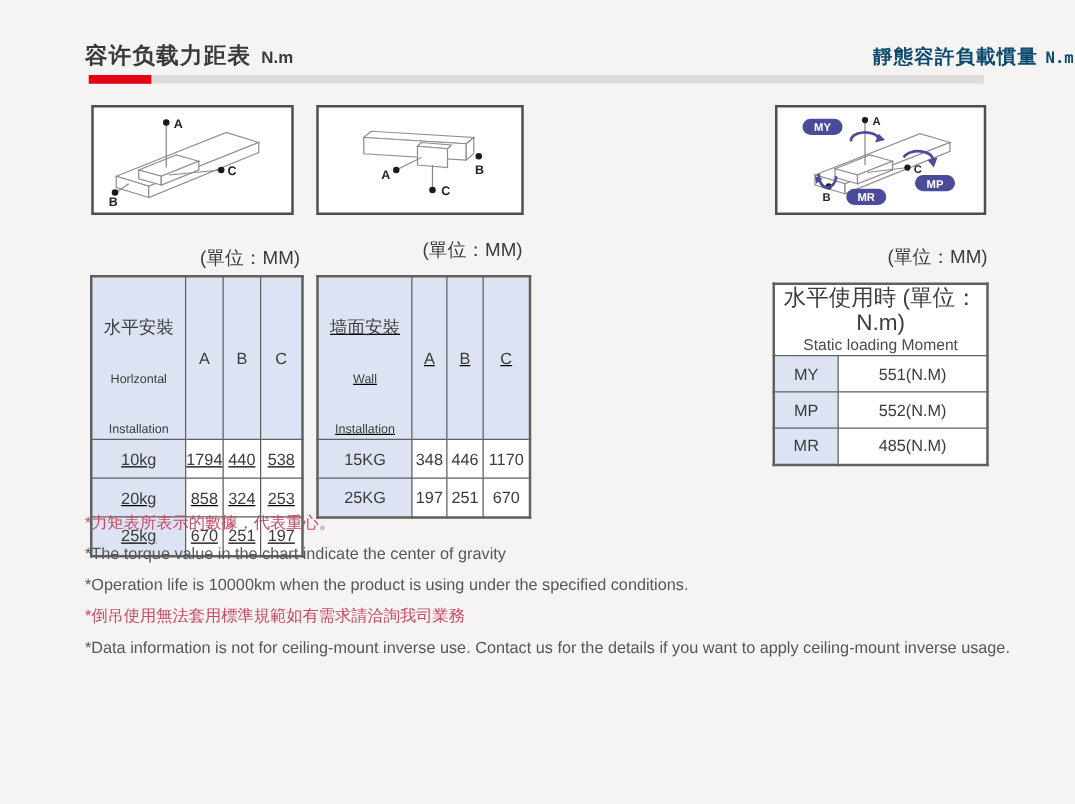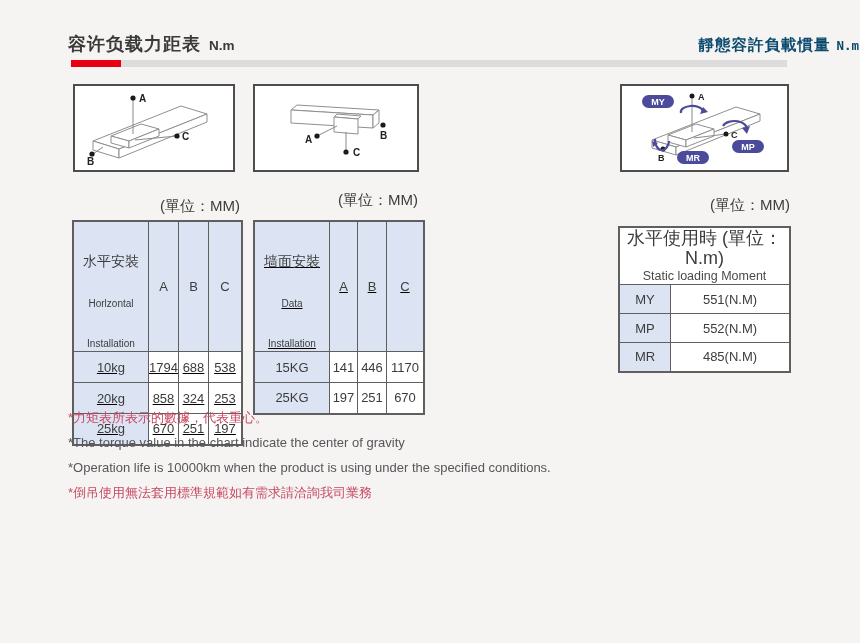--- a/index.html
+++ b/index.html
@@ -159,21 +159,21 @@
         <div class="en">Horlzontal</div>
         <div class="en">Installation</div>
       </td>
       <td class="hdr c1 val" style="background:#dce4f3">A</td>
       <td class="hdr c2 val" style="background:#dce4f3">B</td>
       <td class="hdr c3 val" style="background:#dce4f3">C</td>
     </tr>
     <tr class="drow">
       <td class="lbl c0">10kg</td>
       <td class="val c1">1794</td>
-      <td class="val c2">688</td>
+      <td class="val c2">440</td>
       <td class="val c3">538</td>
     </tr>
     <tr class="drow">
       <td class="lbl c0">20kg</td>
       <td class="val c1">858</td>
       <td class="val c2">324</td>
       <td class="val c3">253</td>
     </tr>
     <tr class="drow">
       <td class="lbl c0">25kg</td>
@@ -182,30 +182,30 @@
       <td class="val c3">197</td>
     </tr>
   </tbody>
     </table>
 
   <table class="tbl" id="tbl2">
     <tbody>
         <tr class="hrow">
       <td class="hdr c0">
         <div class="zh">墙面安裝</div>
-        <div class="en">Data</div>
+        <div class="en">Wall</div>
         <div class="en">Installation</div>
       </td>
       <td class="hdr c1 val" style="background:#dce4f3">A</td>
       <td class="hdr c2 val" style="background:#dce4f3">B</td>
       <td class="hdr c3 val" style="background:#dce4f3">C</td>
     </tr>
     <tr class="drow">
       <td class="lbl c0">15KG</td>
-      <td class="val c1">141</td>
+      <td class="val c1">348</td>
       <td class="val c2">446</td>
       <td class="val c3">1170</td>
     </tr>
     <tr class="drow">
       <td class="lbl c0">25KG</td>
       <td class="val c1">197</td>
       <td class="val c2">251</td>
       <td class="val c3">670</td>
     </tr>
   </tbody>
@@ -232,15 +232,16 @@
       <td class="val c1">485(N.M)</td>
     </tr>
   </tbody>
     </table>
 
   <div class="notes">
     <div class="note note-red">*力矩表所表示的數據，代表重心。</div>
     <div class="note note-dark">*The torque value in the chart indicate the center of gravity</div>
     <div class="note note-dark">*Operation life is 10000km when the product is using under the specified conditions.</div>
     <div class="note note-red">*倒吊使用無法套用標準規範如有需求請洽詢我司業務</div>
+    <div class="note note-dark">*Data information is not for ceiling-mount inverse use. Contact us for the details if you want to apply ceiling-mount inverse usage.</div>
   </div>
 
 </div>
 
 </body></html>

